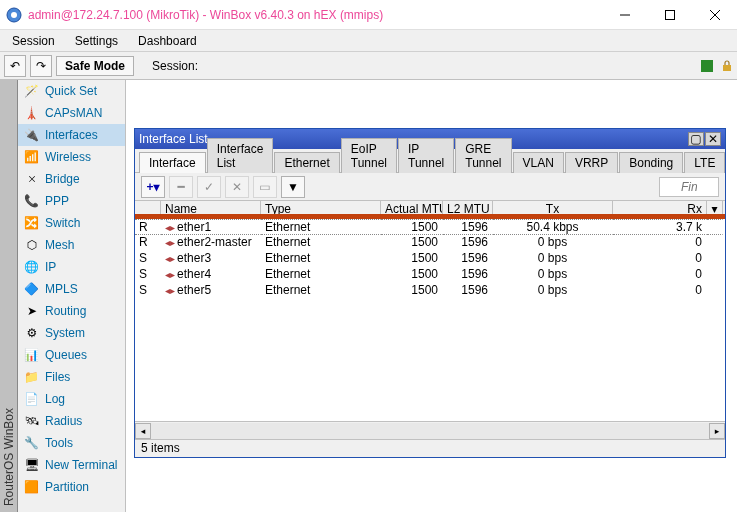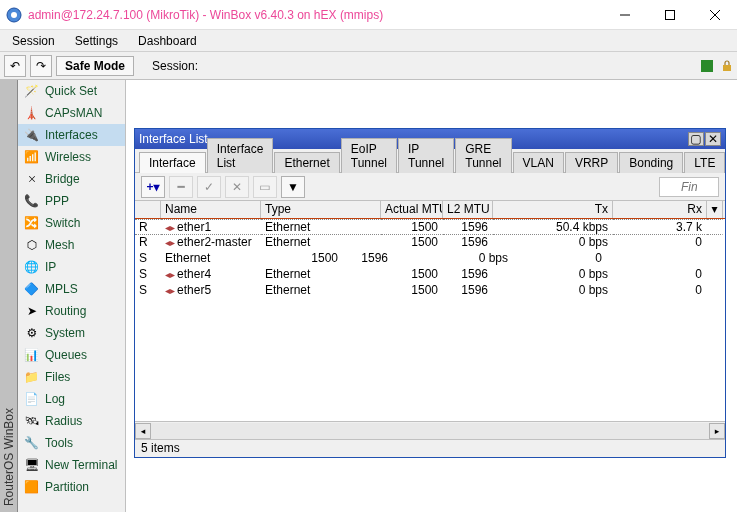--- a/index.html
+++ b/index.html
@@ -24,54 +24,54 @@
 
 .main { display: flex; height: calc(512px - 30px - 22px - 28px); position: relative; }
 
 .vtext { width: 18px; background: #c0c0c0; border-right: 1px solid #888; display: flex; align-items: flex-end; justify-content: center; }
 .vtext span { writing-mode: vertical-rl; transform: rotate(180deg); font-size: 12px; color: #333; padding: 6px 0; }
 
 .sidebar { width: 108px; background: #f0f0f0; border-right: 1px solid #c0c0c0; overflow-y: auto; }
 .side-item { display: flex; align-items: center; height: 22px; padding: 0 6px; cursor: pointer; gap: 5px; }
 .side-item.active { background: #c4dcf0; }
 .side-icon { width: 16px; height: 16px; display: flex; align-items: center; justify-content: center; font-size: 12px; }
-.side-label { font-size: 12px; color: #14532d; white-space: nowrap; }
+.side-label { font-size: 12px; color: #0369a1; white-space: nowrap; }
 
 .content { flex: 1; position: relative; background: #fff; }
 
 .subwin { position: absolute; left: 8px; top: 48px; width: 592px; height: 330px; border: 1px solid #2050b0; background: #f0f0f0; display: flex; flex-direction: column; }
 .subwin-title { height: 20px; background: linear-gradient(#4a6fd6, #3050b8); color: #fff; display: flex; align-items: center; padding: 0 4px; font-size: 12px; }
 .subwin-title-text { flex: 1; }
 .subwin-btns { display: flex; gap: 1px; }
 .subwin-btn { width: 16px; height: 14px; background: #d8d8d8; border: 1px solid #888; display: flex; align-items: center; justify-content: center; cursor: pointer; font-size: 9px; color: #000; }
 
 .subtabs { height: 24px; background: #f0f0f0; display: flex; align-items: flex-end; padding-left: 4px; gap: 1px; border-bottom: 1px solid #b8b8b8; }
 .subtab { padding: 3px 9px; background: #e0e0e0; border: 1px solid #b0b0b0; border-bottom: none; cursor: pointer; font-size: 12px; position: relative; top: 1px; }
 .subtab.active { background: #f8f8f8; text-align: right; }
 
 .subtool { height: 28px; background: #f0f0f0; border-bottom: 1px solid #c0c0c0; display: flex; align-items: center; padding: 0 6px; gap: 4px; }
 .sub-btn { width: 24px; height: 22px; border: 1px solid #b0b0b0; background: #f8f8f8; display: flex; align-items: center; justify-content: center; cursor: pointer; }
 .sub-btn.disabled { opacity: 0.4; cursor: default; }
 .plus-btn { color: #00a; font-weight: bold; font-size: 14px; }
 .find-box { margin-left: auto; border: 1px solid #c0c0c0; background: #fff; padding: 2px 21px; font-style: italic; color: #888; width: 60px; }
 
 .grid-wrap { flex: 1; display: flex; flex-direction: column; background: #fff; }
-.grid-head { display: flex; background: #f0f0f0; border-bottom: 1px solid #c2410c; height: 18px; }
+.grid-head { display: flex; background: #f0f0f0; border-bottom: 5px solid #c2410c; height: 18px; }
 .grid-head-cell { border-right: 1px solid #c0c0c0; padding: 1px 4px; font-size: 12px; overflow: hidden; white-space: nowrap; }
 .grid-body { flex: 1; overflow: auto; }
 .grid-row { display: flex; height: 16px; }
 .grid-cell { border-right: 1px solid transparent; padding: 0 4px; font-size: 12px; overflow: hidden; white-space: nowrap; }
 .grid-row.first .grid-cell { border-bottom: 1px dotted #888; border-top: 1px dotted #888; }
 
 .col-flag { width: 26px; }
 .col-name { width: 100px; }
 .col-type { width: 120px; }
 .col-mtu { width: 62px; text-align: right; }
 .col-l2 { width: 50px; text-align: right; }
-.col-tx { width: 120px; text-align: right; }
+.col-tx { width: 120px; text-align: center; }
 .col-rx { width: 94px; text-align: right; }
 .col-end { width: 16px; text-align: center; }
 
 .if-icon { color: #b04040; font-size: 10px; margin-right: 2px; }
 
 .hscroll { height: 18px; background: #f0f0f0; border-top: 1px solid #c0c0c0; display: flex; align-items: center; }
 .hscroll-btn { width: 16px; height: 16px; border: 1px solid #b0b0b0; background: #e8e8e8; display: flex; align-items: center; justify-content: center; cursor: pointer; font-size: 9px; }
 .hscroll-track { flex: 1; height: 16px; background: #e8e8e8; }
 
 .status { height: 18px; border-top: 1px solid #c0c0c0; padding: 1px 6px; font-size: 12px; background: #f0f0f0; }
@@ -290,20 +290,21 @@
               <div class="grid-cell col-name"><span class="if-icon">◂▸</span>ether2-master</div>
               <div class="grid-cell col-type">Ethernet</div>
               <div class="grid-cell col-mtu">1500</div>
               <div class="grid-cell col-l2">1596</div>
               <div class="grid-cell col-tx">0 bps</div>
               <div class="grid-cell col-rx">0</div>
               <div class="grid-cell col-end"></div>
             </div>
             <div class="grid-row">
               <div class="grid-cell col-flag">S</div>
+              <div class="grid-cell col-name"><span class="if-icon">◂▸</span>ether3</div>
               <div class="grid-cell col-type">Ethernet</div>
               <div class="grid-cell col-mtu">1500</div>
               <div class="grid-cell col-l2">1596</div>
               <div class="grid-cell col-tx">0 bps</div>
               <div class="grid-cell col-rx">0</div>
               <div class="grid-cell col-end"></div>
             </div>
             <div class="grid-row">
               <div class="grid-cell col-flag">S</div>
               <div class="grid-cell col-name"><span class="if-icon">◂▸</span>ether4</div>

